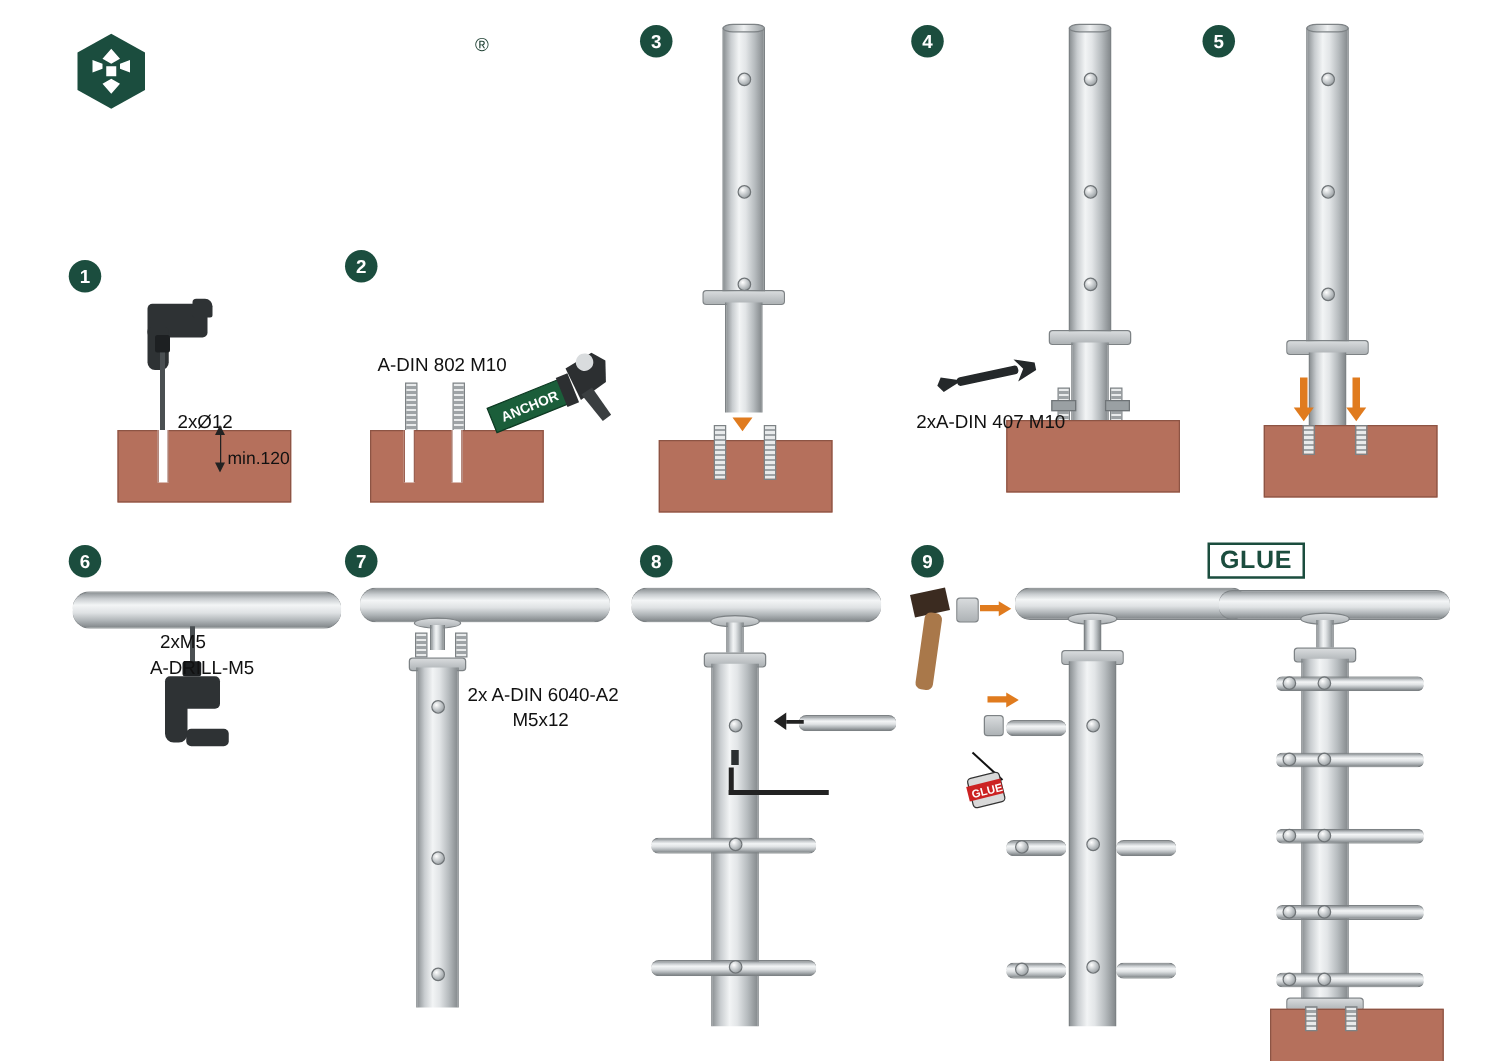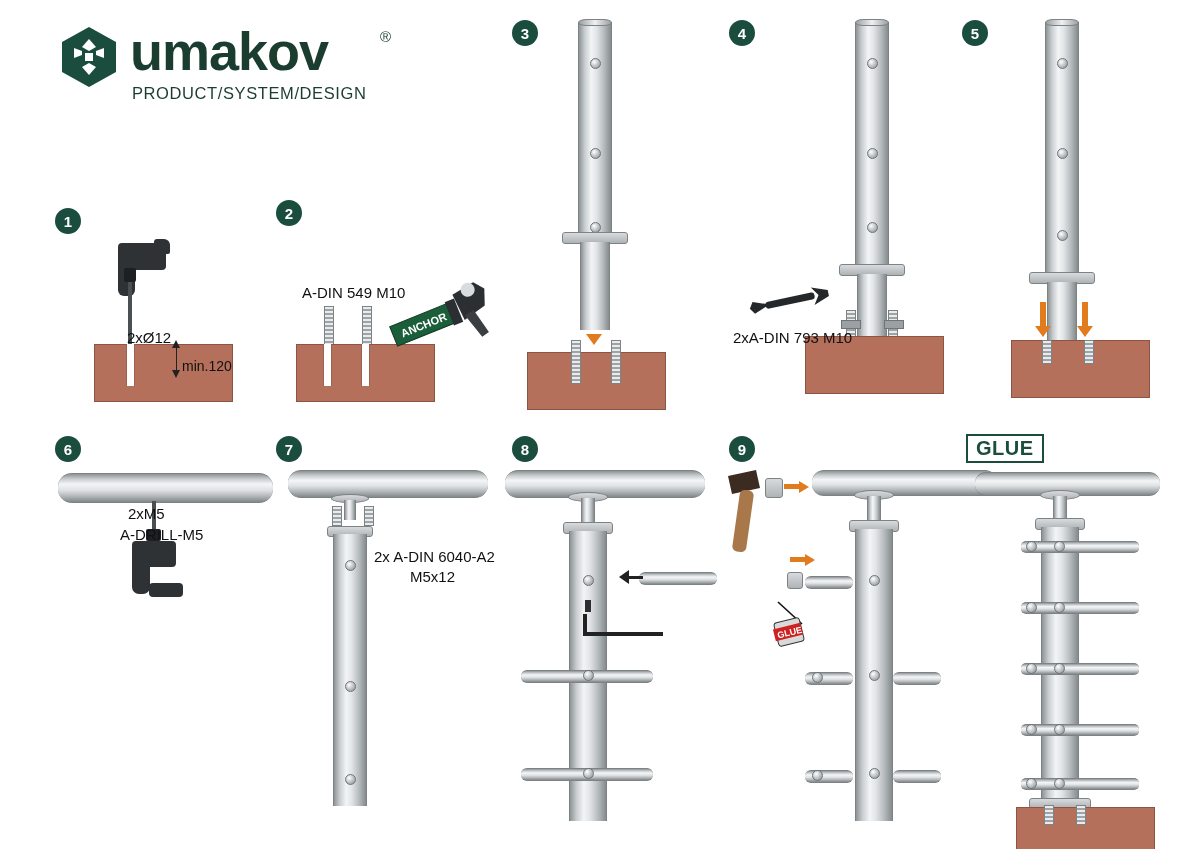--- a/index.html
+++ b/index.html
@@ -103,50 +103,48 @@
 <body>
 
 <div class="page">
 
   <div class="logo">
     <svg class="logo-mark" viewBox="0 0 62 62">
       <polygon points="31,1 58,16 58,46 31,61 4,46 4,16" fill="#1b4d3e"></polygon>
       <path d="M31 13 L38 21 L31 25 L24 21 Z M46 22 L46 32 L38 29 L38 25 Z M16 22 L24 25 L24 29 L16 32 Z M31 49 L24 41 L31 37 L38 41 Z" fill="#ffffff"></path>
       <rect x="27" y="27" width="8" height="8" fill="#ffffff"></rect>
     </svg>
-    <div class="logo-word">umakov</div>
     <div class="logo-reg">®</div>
-    <div class="logo-sub">PRODUCT/SYSTEM/DESIGN</div>
   </div>
 
   <div class="badge" style="left:55px;top:208px;">1</div>
 
   <div>
 
     <div class="drill-body" style="left:118px;top:243px;width:48px;height:27px;"></div>
     <div class="drill-body" style="left:154px;top:239px;width:16px;height:15px;border-radius:3px 6px 2px 2px;"></div>
     <div class="drill-body" style="left:118px;top:262px;width:17px;height:34px;border-radius:3px 3px 6px 6px;"></div>
     <div class="drill-chuck" style="left:124px;top:268px;width:12px;height:14px;"></div>
     <div class="drill-bit" style="left:128px;top:282px;height:62px;"></div>
 
     <div class="brick" style="left:94px;top:344px;width:137px;height:56px;"></div>
     <div class="hole" style="left:126px;top:344px;width:7px;height:42px;"></div>
 
-    <div class="lbl" style="left:127px;top:329px;">2xØ12</div>
+    <div class="lbl" style="left:142px;top:329px;">2xØ12</div>
     <div class="dimline" style="left:176px;top:344px;height:30px;"></div>
     <svg style="position:absolute;left:169px;top:340px;width:15px;height:38px;">
       <polygon points="7,0 11,8 3,8" fill="#222"></polygon>
       <polygon points="7,38 11,30 3,30" fill="#222"></polygon>
     </svg>
     <div class="lbl sm" style="left:182px;top:358px;">min.120</div>
   </div>
 
   <div class="badge" style="left:276px;top:200px;">2</div>
   <div>
-    <div class="lbl" style="left:302px;top:284px;">A-DIN 549 M10</div>
+    <div class="lbl" style="left:302px;top:284px;">A-DIN 802 M10</div>
     <div class="stud" style="left:324px;top:306px;height:38px;"></div>
     <div class="stud" style="left:362px;top:306px;height:38px;"></div>
 
     <div class="brick" style="left:296px;top:344px;width:137px;height:56px;"></div>
     <div class="hole" style="left:323px;top:344px;width:7px;height:42px;"></div>
     <div class="hole" style="left:361px;top:344px;width:7px;height:42px;"></div>
 
     <div class="anchor-gun" style="left:388px;top:278px;width:110px;height:78px;">
       <svg width="110" height="78">
         <g transform="rotate(-22 55 39)">
@@ -196,21 +194,21 @@
 
     <div class="wrench" style="left:748px;top:286px;width:86px;height:38px;">
       <svg width="86" height="38">
         <g transform="rotate(-12 43 19)">
           <path d="M6 8 L22 14 L6 20 L2 14 Z" fill="#24282a"></path>
           <rect x="18" y="11" width="50" height="7" rx="3" fill="#24282a"></rect>
           <path d="M66 6 L82 12 L82 18 L66 24 L72 15 Z" fill="#24282a"></path>
         </g>
       </svg>
     </div>
-    <div class="lbl" style="left:733px;top:329px;">2xA-DIN 793 M10</div>
+    <div class="lbl" style="left:733px;top:329px;">2xA-DIN 407 M10</div>
   </div>
 
   <div class="badge" style="left:962px;top:20px;">5</div>
   <div>
     <div class="post" style="left:1045px;top:22px;width:32px;height:253px;"></div>
     <div class="post-top" style="left:1045px;top:19px;width:32px;"></div>
     <div class="rivet" style="left:1057px;top:58px;"></div>
     <div class="rivet" style="left:1057px;top:148px;"></div>
     <div class="rivet" style="left:1057px;top:230px;"></div>
     <div class="flange" style="left:1029px;top:272px;width:64px;height:10px;"></div>

